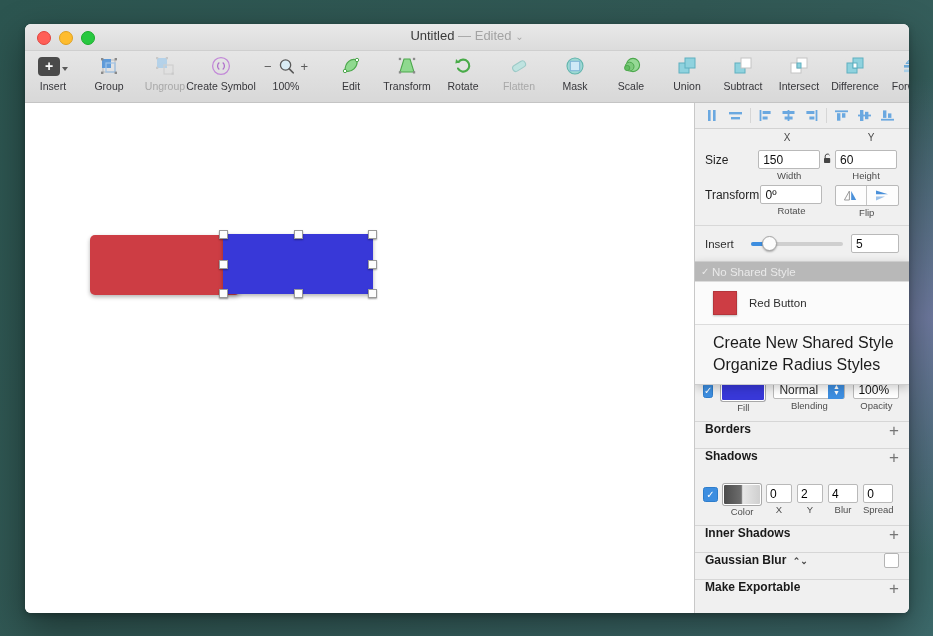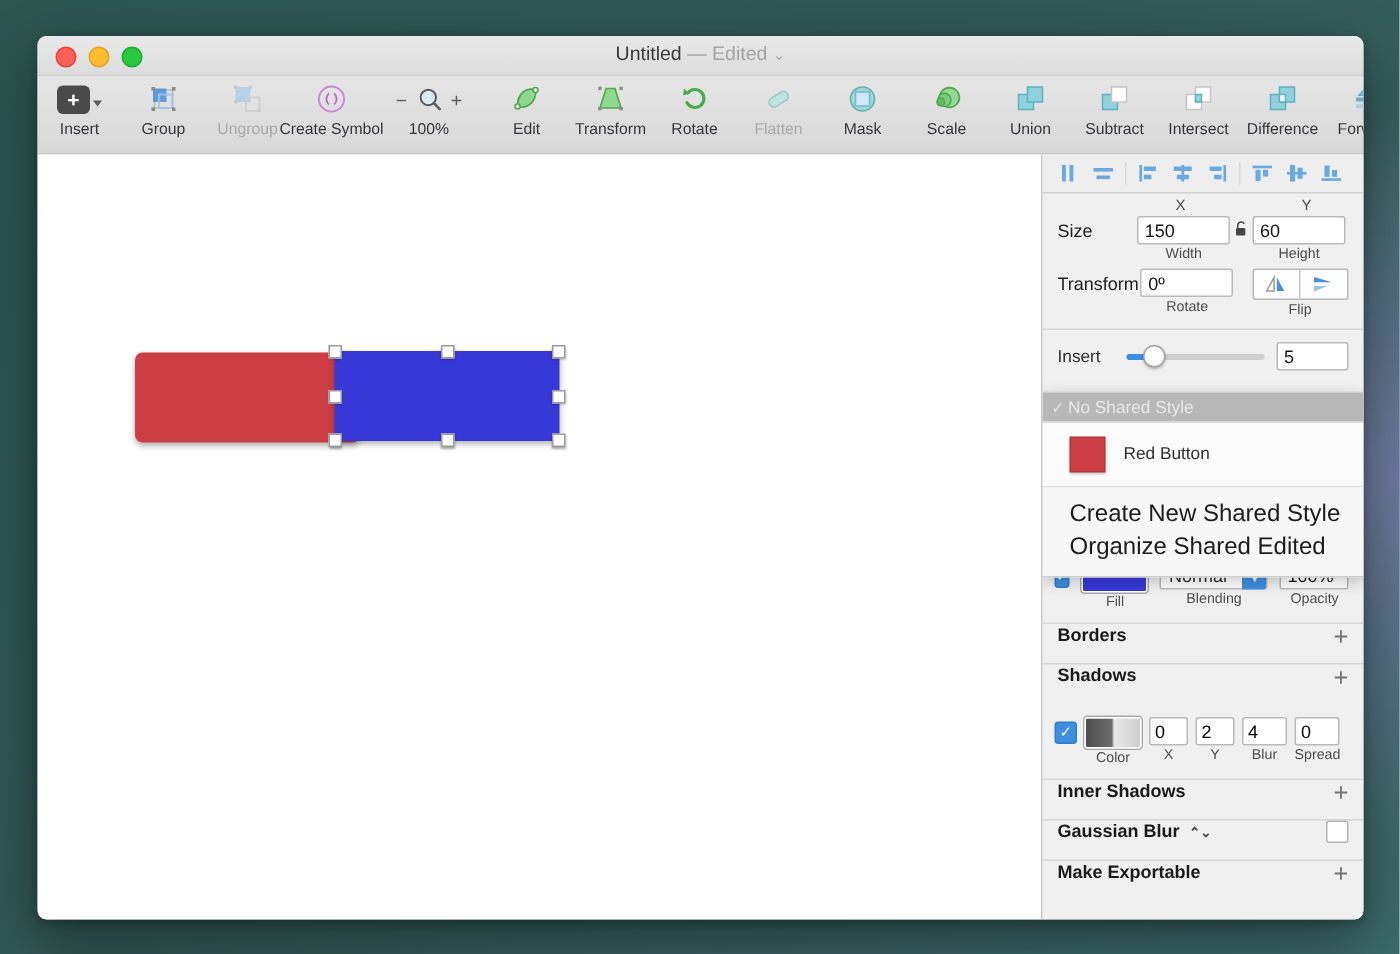--- a/index.html
+++ b/index.html
@@ -101,21 +101,21 @@
   }
   .algbtn{
     width:23px;height:21px;display:flex;align-items:center;justify-content:center;cursor:default;
   }
   .alg-div{width:1px;height:15px;background:#d6d6d6;margin:0 3px;}
 
   
   .sec{padding:0 10px;}
   .axis-row{display:flex;margin-top:3px;padding-left:56px;}
   .axis-lbl{font-size:10px;color:#4a4a4a;width:72px;text-align:center;}
-  .row{display:flex;align-items:flex-start;margin-top:1px;}
+  .row{display:flex;align-items:flex-start;margin-top:7px;}
   .rowlabel{width:56px;font-size:12px;color:#1f1f1f;padding-top:3px;}
   .fieldcol{display:flex;flex-direction:column;align-items:center;width:72px;}
   .fld{
     width:62px;height:19px;background:#fff;border:1px solid #b9b9b9;border-radius:2px;
     font-size:12px;color:#111;padding:0 4px;box-sizing:border-box;line-height:17px;
   }
   .sublbl{font-size:9.5px;color:#4d4d4d;margin-top:1px;}
   .lockicon{width:12px;display:flex;align-items:center;justify-content:center;padding-top:3px;color:#444;font-size:10px;}
   .flipwrap{
     width:62px;height:19px;border:1px solid #b9b9b9;border-radius:2px;background:#fdfdfd;
@@ -560,21 +560,21 @@
           <span>No Shared Style</span>
         </div>
         <div class="dd-sep"></div>
         <div class="dd-style">
           <div class="swatch"></div>
           <span>Red Button</span>
         </div>
         <div class="dd-sep"></div>
         <div style="height:7px;background:#f7f7f7"></div>
         <div class="dd-item">Create New Shared Style</div>
-        <div class="dd-item">Organize Shared Edited</div>
+        <div class="dd-item">Organize Radius Styles</div>
         <div style="height:8px;background:#f7f7f7"></div>
       </div>
 
       <div style="height:118px"></div>
 
       <div class="fillrow">
         <div class="cbx">✓</div>
         <div class="centercol">
           <div class="colorwell"></div>
           <div class="sublbl">Fill</div>

